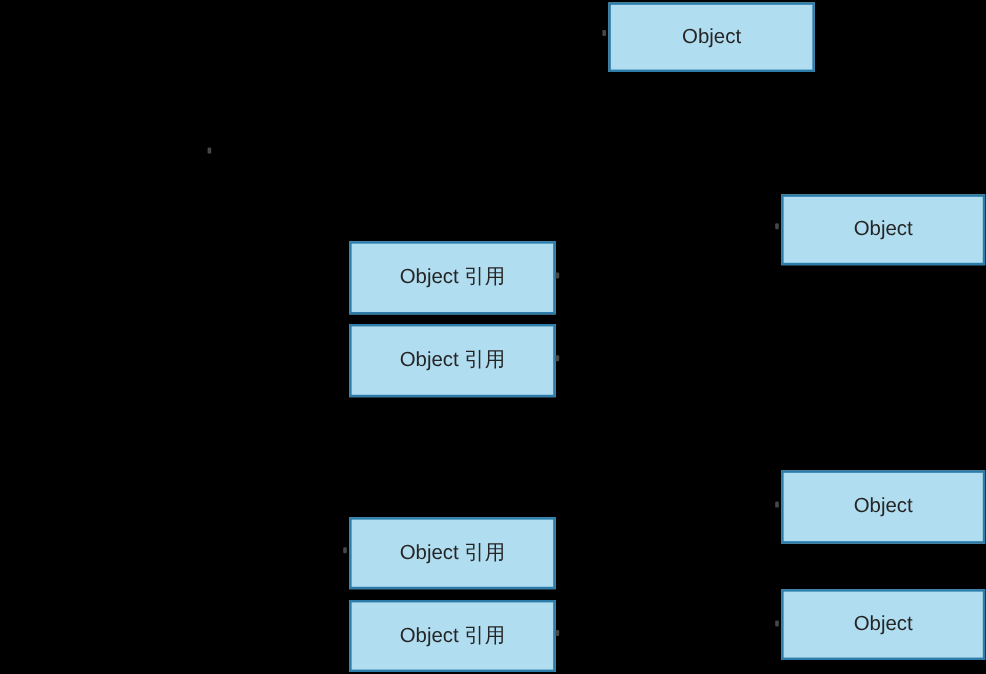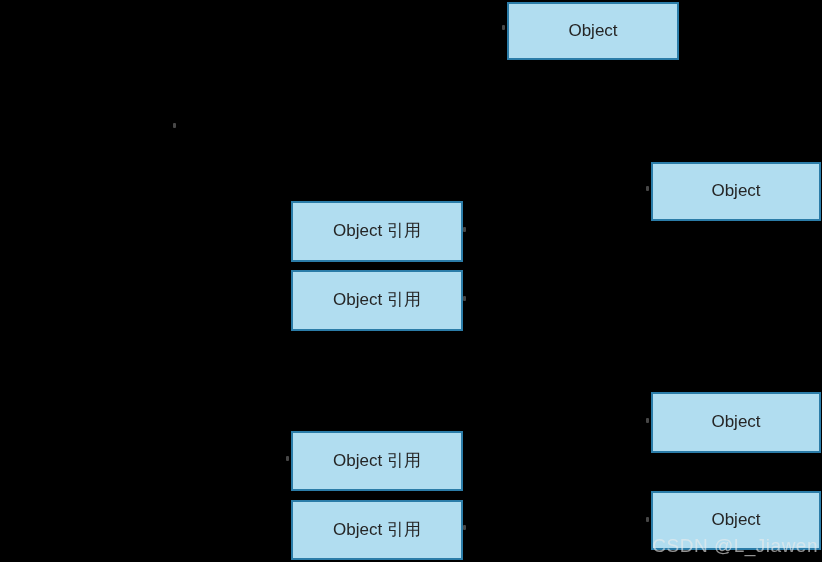--- a/index.html
+++ b/index.html
@@ -87,15 +87,14 @@
   <span class="arrow-tip" style="left:173px; top:123px;"></span>
   <span class="arrow-tip" style="left:502px; top:25px;"></span>
   <span class="arrow-tip" style="left:463px; top:227px;"></span>
   <span class="arrow-tip" style="left:463px; top:296px;"></span>
   <span class="arrow-tip" style="left:646px; top:186px;"></span>
   <span class="arrow-tip" style="left:286px; top:456px;"></span>
   <span class="arrow-tip" style="left:463px; top:525px;"></span>
   <span class="arrow-tip" style="left:646px; top:418px;"></span>
   <span class="arrow-tip" style="left:646px; top:517px;"></span>
 
-  <div class="watermark">CSDN @L_Jiawen</div>
 
 </div>
 
 </body></html>

